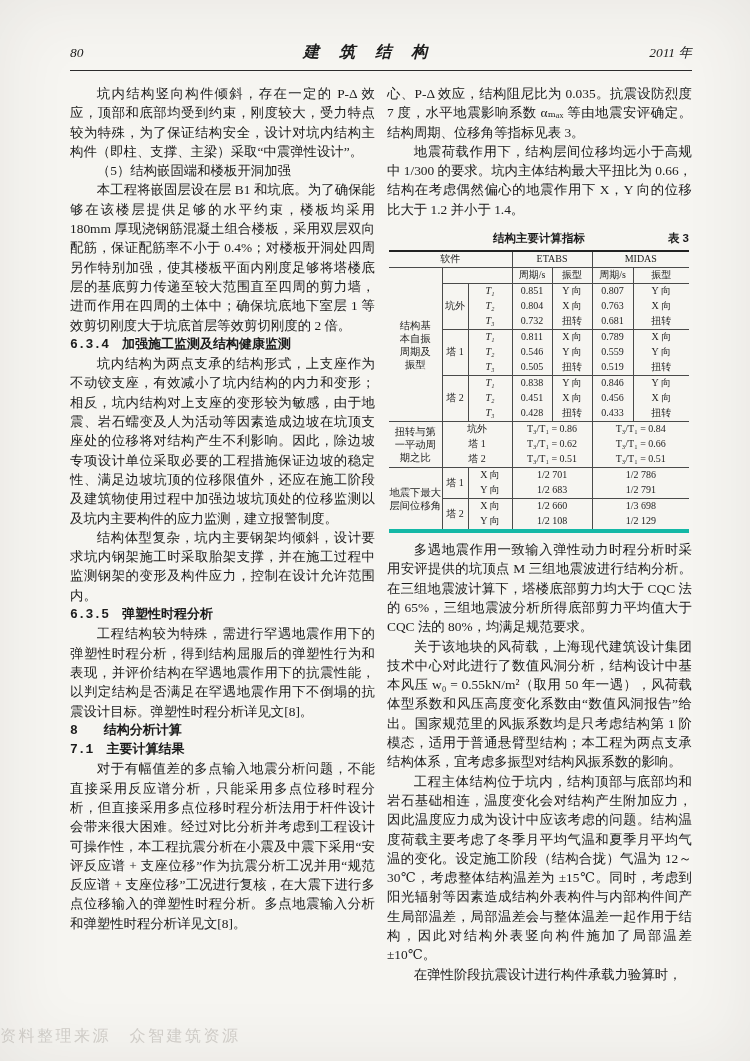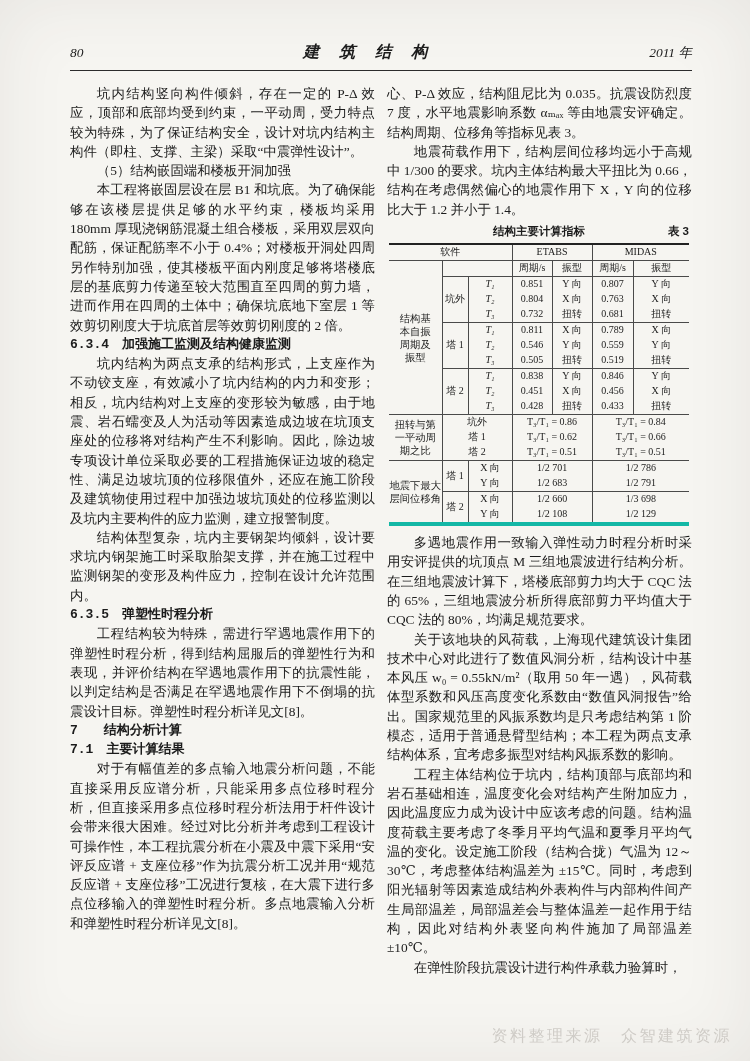--- a/index.html
+++ b/index.html
@@ -37,21 +37,21 @@
   .col{width:305px;font-size:13.4px;line-height:19.3px;text-align:justify;}
   .col p{margin:0;}
   .p{text-indent:2em;}
   .pc{text-indent:0;}
   h3.h{
     margin:0;font-size:13px;line-height:19.3px;font-weight:bold;
     font-family:Liberation Mono, monospace;
     text-align:left;
   }
   
-  .tablewrap{margin:5px 0 7px 2px;width:300px;}
+  .tablewrap{margin:12px 0 7px 2px;width:300px;}
   .tcaption{
     position:relative;text-align:center;
     font-family:"Liberation Sans","DejaVu Sans",sans-serif;
     font-weight:bold;font-size:11.5px;line-height:15px;margin-bottom:4px;
   }
   .tlabel{position:absolute;right:0;top:0;}
   table.t3{
     border-collapse:collapse;table-layout:fixed;width:300px;
     border-top:2px solid #222;border-bottom:4px solid #14b8a6;
     font-size:10px;
@@ -63,47 +63,47 @@
   }
   table.t3 td.vl{border-left:1px solid #4a4a4a;}
   table.t3 td.ht{border-top:1px solid #4a4a4a;}
   table.t3 td.lbl{white-space:pre-line;font-size:10.3px;line-height:13px;}
   table.t3 td.math{font-style:italic;}
   col.c1{width:53px;} col.c2{width:26px;} col.c3{width:44px;}
   col.c4{width:40px;} col.c5{width:40px;} col.c6{width:41px;} col.c7{width:56px;}
   
   .pg-footer{
     position:absolute;left:0;bottom:14px;width:732px;
-    text-align:right;
+    text-align:left;
     color:#cfccc7;font-size:16px;letter-spacing:2.5px;
   }
 </style>
 </head>
 <body>
 
 <div class="page">
 
   <header class="pg-header">
     <span class="pg-num">80</span>
     <span class="journal-title">建　筑　结　构</span>
     <span class="journal-year">2011 年</span>
   </header>
   <div class="header-rule"></div>
 
   <main class="columns">
     <section class="col" id="left-col">
-        <p class="p">坑内结构竖向构件倾斜，存在一定的 P-Δ 效应，顶部和底部均受到约束，一平动周，受力特点较为特殊，为了保证结构安全，设计对坑内结构主构件（即柱、支撑、主梁）采取“中震弹性设计”。</p>
+        <p class="p">坑内结构竖向构件倾斜，存在一定的 P-Δ 效应，顶部和底部均受到约束，刚度较大，受力特点较为特殊，为了保证结构安全，设计对坑内结构主构件（即柱、支撑、主梁）采取“中震弹性设计”。</p>
         <p class="p">（5）结构嵌固端和楼板开洞加强</p>
         <p class="p">本工程将嵌固层设在层 B1 和坑底。为了确保能够在该楼层提供足够的水平约束，楼板均采用 180mm 厚现浇钢筋混凝土组合楼板，采用双层双向配筋，保证配筋率不小于 0.4%；对楼板开洞处四周另作特别加强，使其楼板平面内刚度足够将塔楼底层的基底剪力传递至较大范围直至四周的剪力墙，进而作用在四周的土体中；确保坑底地下室层 1 等效剪切刚度大于坑底首层等效剪切刚度的 2 倍。</p>
         <h3 class="h">6.3.4　加强施工监测及结构健康监测</h3>
         <p class="p">坑内结构为两点支承的结构形式，上支座作为不动铰支座，有效减小了坑内结构的内力和变形；相反，坑内结构对上支座的变形较为敏感，由于地震、岩石蠕变及人为活动等因素造成边坡在坑顶支座处的位移将对结构产生不利影响。因此，除边坡专项设计单位采取必要的工程措施保证边坡的稳定性、满足边坡坑顶的位移限值外，还应在施工阶段及建筑物使用过程中加强边坡坑顶处的位移监测以及坑内主要构件的应力监测，建立报警制度。</p>
         <p class="p">结构体型复杂，坑内主要钢架均倾斜，设计要求坑内钢架施工时采取胎架支撑，并在施工过程中监测钢架的变形及构件应力，控制在设计允许范围内。</p>
         <h3 class="h">6.3.5　弹塑性时程分析</h3>
         <p class="p">工程结构较为特殊，需进行罕遇地震作用下的弹塑性时程分析，得到结构屈服后的弹塑性行为和表现，并评价结构在罕遇地震作用下的抗震性能，以判定结构是否满足在罕遇地震作用下不倒塌的抗震设计目标。弹塑性时程分析详见文[8]。</p>
-        <h3 class="h">7　　结构分析计算</h3>
+        <h3 class="h">8　　结构分析计算</h3>
         <h3 class="h">7.1　主要计算结果</h3>
         <p class="p">对于有幅值差的多点输入地震分析问题，不能直接采用反应谱分析，只能采用多点位移时程分析，但直接采用多点位移时程分析法用于杆件设计会带来很大困难。经过对比分析并考虑到工程设计可操作性，本工程抗震分析在小震及中震下采用“安评反应谱 + 支座位移”作为抗震分析工况并用“规范反应谱 + 支座位移”工况进行复核，在大震下进行多点位移输入的弹塑性时程分析。多点地震输入分析和弹塑性时程分析详见文[8]。</p>
       </section>
 
     <section class="col" id="right-col">
       <div id="rc-before">
           <p class="pc">心、P-Δ 效应，结构阻尼比为 0.035。抗震设防烈度 7 度，水平地震影响系数 αₘₐₓ 等由地震安评确定。结构周期、位移角等指标见表 3。</p>
           <p class="p">地震荷载作用下，结构层间位移均远小于高规中 1/300 的要求。坑内主体结构最大平扭比为 0.66，结构在考虑偶然偏心的地震作用下 X，Y 向的位移比大于 1.2 并小于 1.4。</p>
         </div>
 

